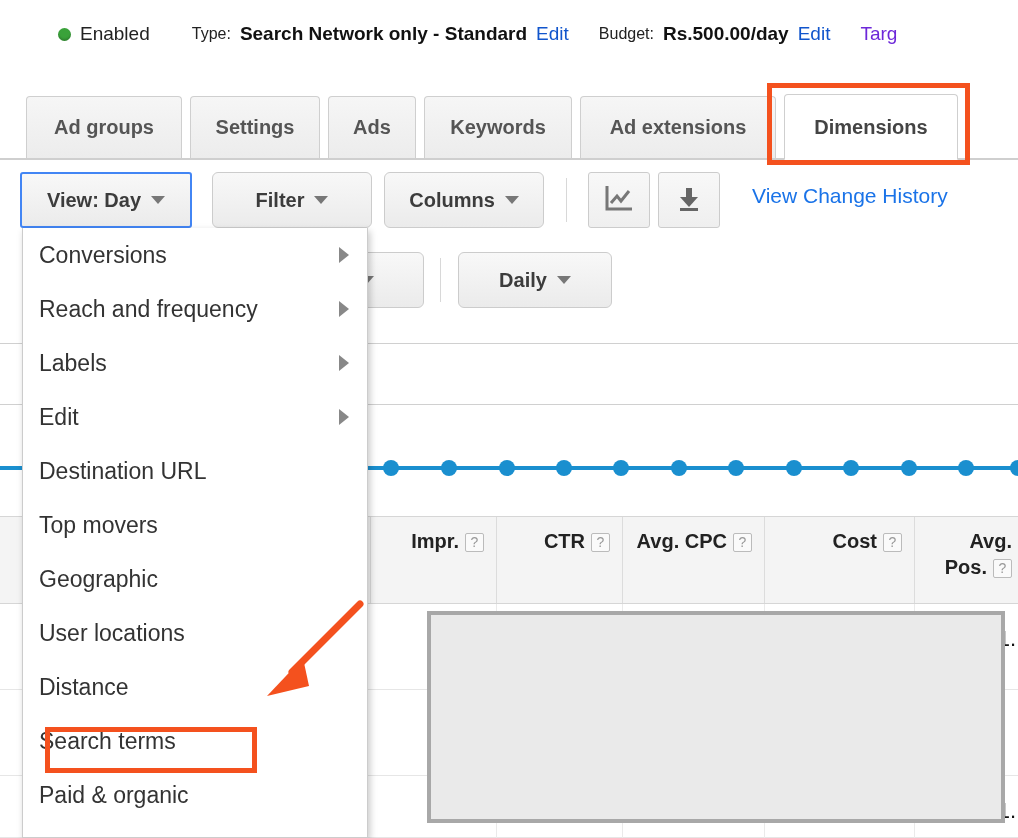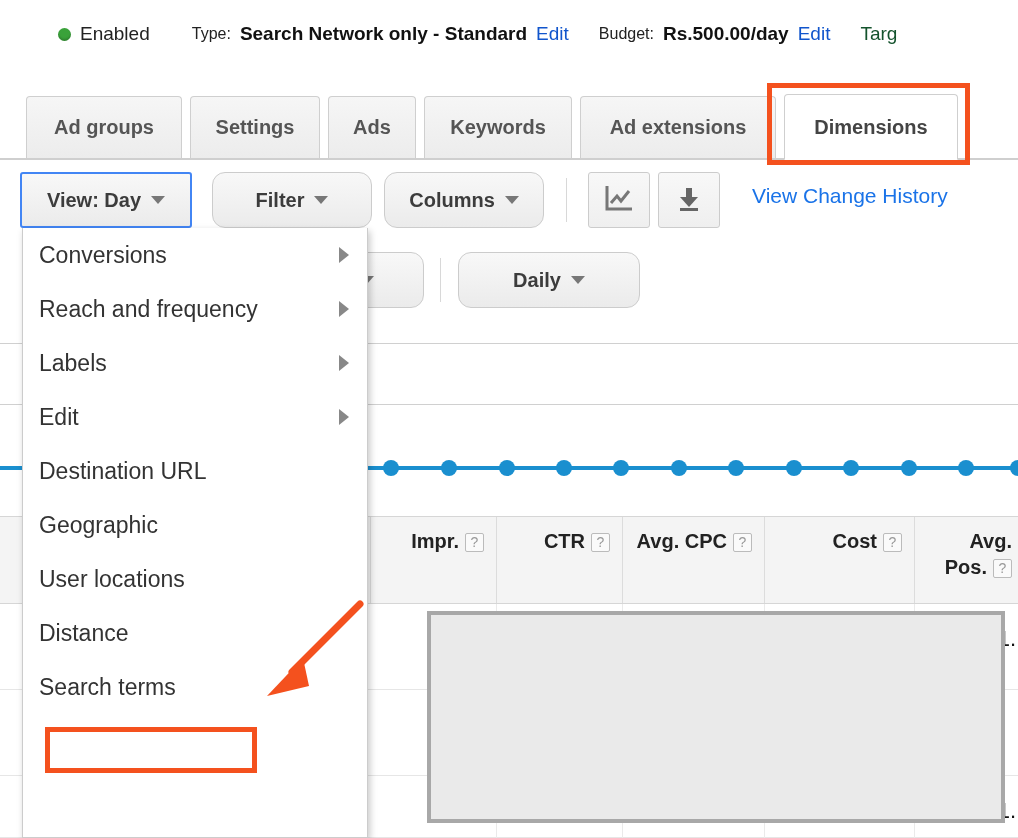--- a/index.html
+++ b/index.html
@@ -23,21 +23,21 @@
     width: 13px; height: 13px; border-radius: 50%;
     background: #3aa23a;
     display: inline-block;
     margin-left: 58px; margin-right: 9px;
     box-shadow: inset 0 -2px 2px rgba(0,0,0,.18);
   }
   .status-enabled { font-size: 19px; color:#222; margin-right: 42px; }
   .kv { margin-right: 9px; color:#222; font-size:16px; }
   .kv-strong { font-weight: bold; color:#111; font-size:19px; margin-right:9px;}
   .editlink { color:#1155cc; font-size:19px; margin-right: 30px; cursor:pointer; }
-  .kv-trunc { color:#14532d; font-size:19px; }
+  .kv-trunc { color:#6d28d9; font-size:19px; }
 
   
   .tabstrip {
     position: absolute; left: 0; top: 88px; width: 1018px; height: 72px;
   }
   .tabstrip .baseline {
     position:absolute; left:0; bottom:0; width:1018px; height:2px; background:#cfcfcf;
   }
   .tab {
     position: absolute; bottom: 2px;
@@ -58,21 +58,21 @@
     height: 66px;
     border-bottom: 1px solid #fff;
     z-index: 4;
   }
 
   
   .toolbar { position:absolute; left:0; top:172px; width:1018px; height:58px; }
   .btn {
     position:absolute; top:0; height:56px;
     background: linear-gradient(to bottom, #f8f8f8 0%, #ebebeb 100%);
-    border: 1px solid #ccc; border-radius: 13px;
+    border: 1px solid #ccc; border-radius: 6px;
     display:flex; align-items:center; justify-content:center;
     font-size: 20px; font-weight: bold; color:#3c3c3c;
     cursor: pointer;
   }
   .btn.focused {
     border: 2px solid #4285f4;
     border-radius: 3px;
   }
   .caret {
     display:inline-block; margin-left:10px;
@@ -237,21 +237,21 @@
 
     <div class="changehist" style="left:752px;">View Change History</div>
   </div>
 
   <div class="row2">
     <div class="btn" style="left:300px; width:124px;">
       <span></span>
       <span class="caret"></span>
     </div>
     <div class="vdiv" style="left:440px;"></div>
-    <div class="btn" style="left:458px; width:182px;">
+    <div class="btn" style="left:458px; width:154px;">
       <span>Daily</span>
       <span class="caret"></span>
     </div>
   </div>
 
   <div class="hline" style="left:0; top:343px; width:1018px;"></div>
   <div class="hline" style="left:0; top:404px; width:1018px;"></div>
 
   <div class="chartzone">
     <div class="chartline"></div>
@@ -319,30 +319,36 @@
       <span class="sub-arrow"></span>
     </div>
     <div class="menu-item">
       <span>Edit</span>
       <span class="sub-arrow"></span>
     </div>
     <div class="menu-item">
       <span>Destination URL</span>
     </div>
     <div class="menu-item">
+      <span>Top movers</span>
+    </div>
+    <div class="menu-item">
       <span>Geographic</span>
     </div>
     <div class="menu-item">
       <span>User locations</span>
     </div>
     <div class="menu-item">
       <span>Distance</span>
     </div>
     <div class="menu-item">
       <span>Search terms</span>
+    </div>
+    <div class="menu-item">
+      <span>Paid &amp; organic</span>
     </div>
   </div>
 
   <div class="annot-box" style="left:767px; top:83px; width:203px; height:82px;"></div>
 
   <div class="annot-box" style="left:45px; top:727px; width:212px; height:46px;"></div>
 
   <svg class="annot-arrow" style="left:245px; top:594px;" width="130" height="120" viewBox="0 0 130 120">
     <line x1="115" y1="10" x2="47" y2="78" stroke="#f4511e" stroke-width="7" stroke-linecap="round"></line>
     <path d="M22 102 L58 64 L64 92 Z" fill="#f4511e"></path>

